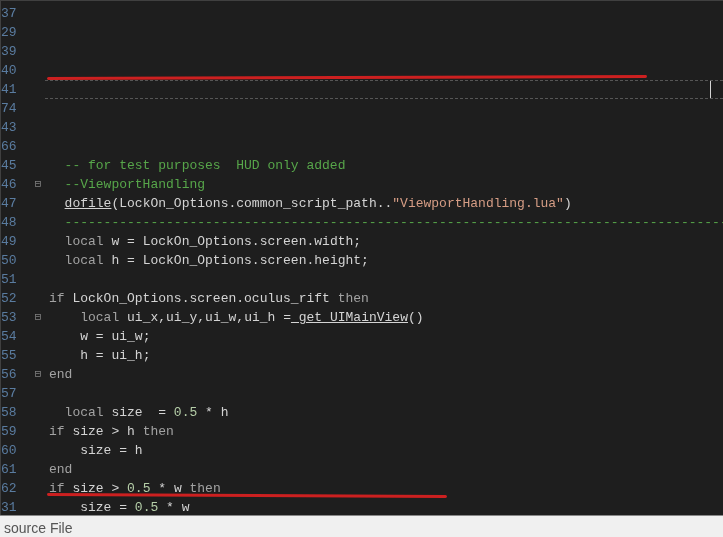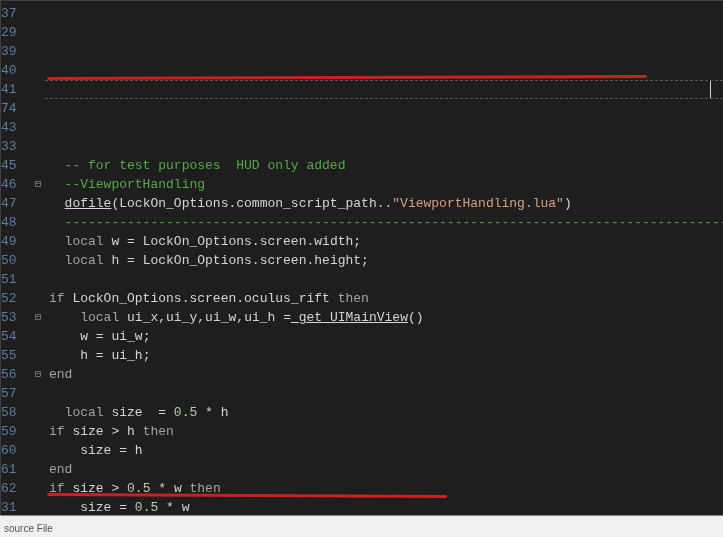--- a/index.html
+++ b/index.html
@@ -106,40 +106,40 @@
       border-radius: 2px;
       top: 493px;
       left: 2px;
       width: 400px;
       z-index: 3;
       transform: rotate(0.3deg);
     }
     .status-bar {
       background: #f0f0f0;
       color: #555;
-      font-size: 10px;
+      font-size: 14px;
       font-family: 'Segoe UI', Tahoma, sans-serif;
       height: 22px;
       padding: 3px 4px;
       border-top: 1px solid #888;
     }
   </style>
 </head>
 <body>
 
 <div class="editor">
   <div class="gutter">
       <div>37</div>
       <div>29</div>
       <div>39</div>
       <div>40</div>
       <div>41</div>
       <div>74</div>
       <div>43</div>
-      <div>33</div>
+      <div>66</div>
       <div>45</div>
       <div>46</div>
       <div>47</div>
       <div>48</div>
       <div>49</div>
       <div>50</div>
       <div>51</div>
       <div>52</div>
       <div>53</div>
       <div>54</div>

